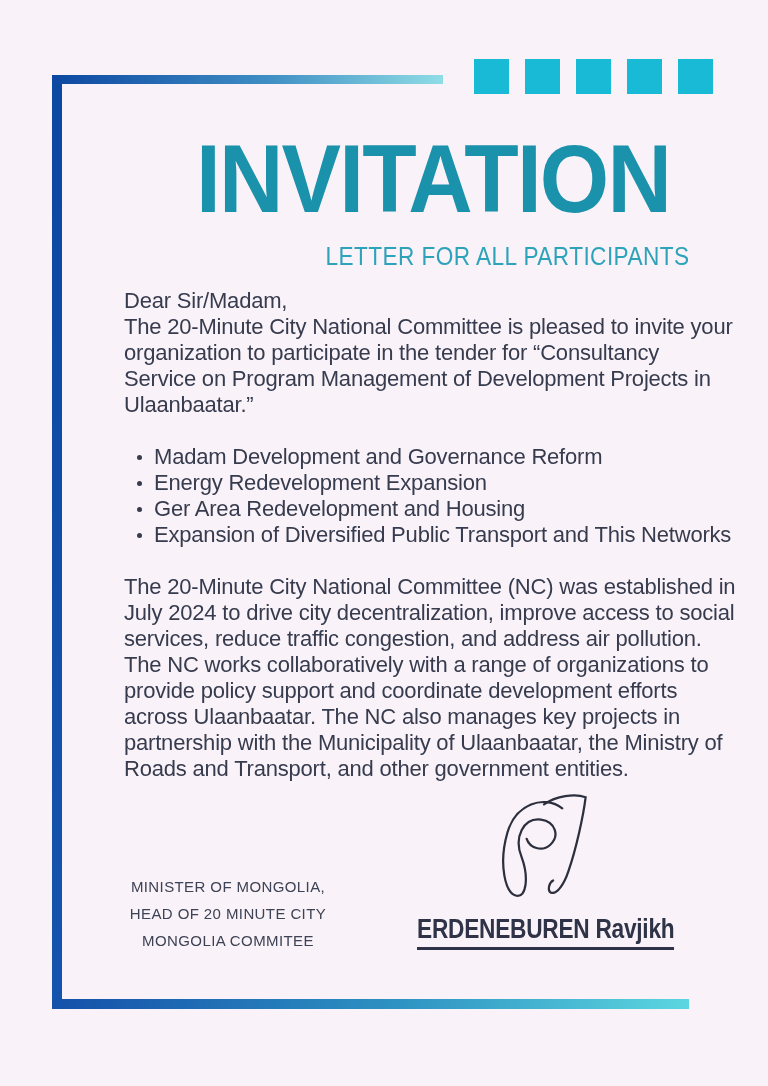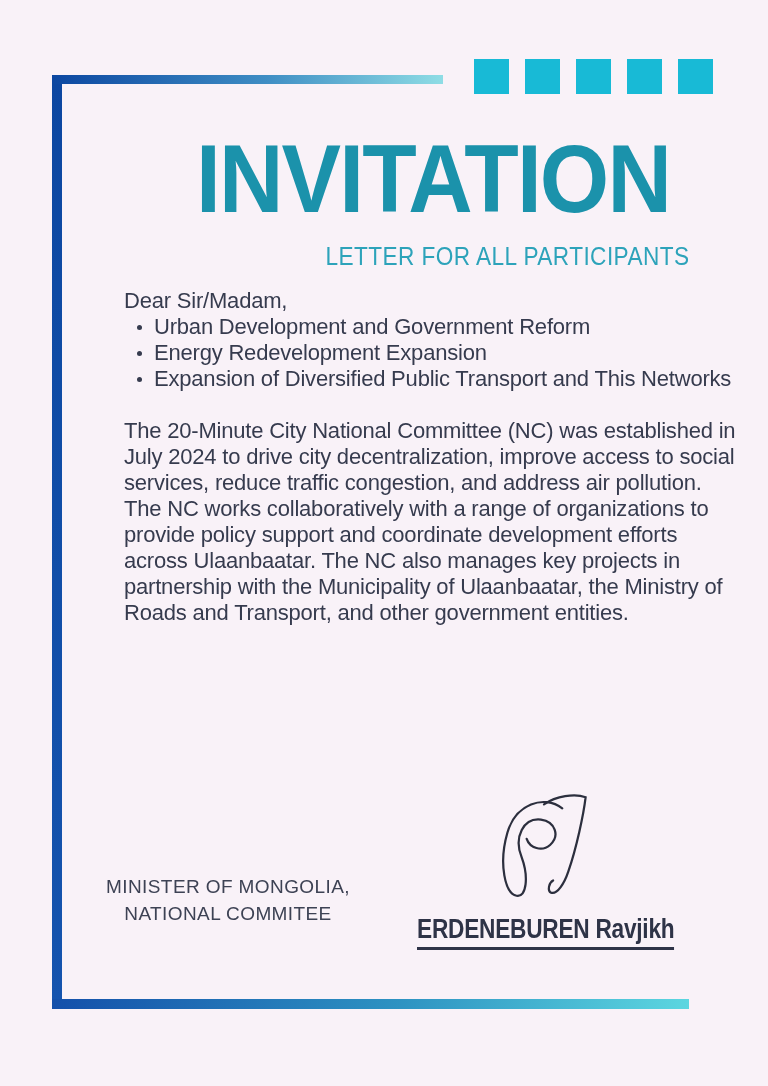--- a/index.html
+++ b/index.html
@@ -54,21 +54,21 @@
   ul.initiatives li{
     position:relative;padding-left:30px;
   }
   ul.initiatives li::before{
     content:"";position:absolute;left:13px;top:11px;
     width:5px;height:5px;border-radius:50%;background:#363b4e;
   }
   
   .sig-title{
     position:absolute;left:106px;top:873px;width:244px;
-    text-align:center;font-size:19px;line-height:27px;
+    text-align:center;font-size:15px;line-height:27px;
     color:#3d4254;letter-spacing:.4px;
   }
   .sig-mark{
     position:absolute;left:483px;top:792px;width:126px;height:110px;
   }
   .sig-name{
     position:absolute;left:417px;top:914px;
     font-size:27px;font-weight:bold;color:#2e3347;
     white-space:nowrap;letter-spacing:-.3px;
     border-bottom:3px solid #2e3347;padding-bottom:2px;
@@ -90,31 +90,34 @@
     <span class="sq"></span>
     <span class="sq"></span>
     <span class="sq"></span>
   </div>
 
   <div class="title">INVITATION</div>
   <div class="subtitle">LETTER FOR ALL PARTICIPANTS</div>
 
   <div class="letter-body">
     <p class="no-gap">Dear Sir/Madam,</p>
+    <p>The 20-Minute City National Committee is pleased to invite your organization to participate in the tender for “Consultancy Service on Program Management of Development Projects in Ulaanbaatar.”</p>
     <ul class="initiatives">
-      <li>Urban Development and Government Reform</li>
+      <li>Madam Development and Governance Reform</li>
       <li>Energy Redevelopment Expansion</li>
+      <li>Ger Area Redevelopment and Housing</li>
       <li>Expansion of Diversified Public Transport and This Networks</li>
     </ul>
     <p>The 20-Minute City National Committee (NC) was established in July 2024 to drive city decentralization, improve access to social services, reduce traffic congestion, and address air pollution. The NC works collaboratively with a range of organizations to provide policy support and coordinate development efforts across Ulaanbaatar. The NC also manages key projects in partnership with the Municipality of Ulaanbaatar, the Ministry of Roads and Transport, and other government entities.</p>
   </div>
 
   <div class="sig-title">
     <div>MINISTER OF MONGOLIA,</div>
-    <div>NATIONAL COMMITEE</div>
+    <div>HEAD OF 20 MINUTE CITY</div>
+    <div>MONGOLIA COMMITEE</div>
   </div>
 
   <svg class="sig-mark" viewBox="0 0 124 108" fill="none">
     <path d="M78 16 C60 2 32 12 24 40 C15 71 22 100 33 102 C43 104 45 83 38 64 C30 44 40 25 57 27 C71 29 76 43 66 52 C58 59 46 55 43 46" stroke="#2c2f3e" stroke-width="2.2" stroke-linecap="round"></path>
     <path d="M60 12 C72 4 90 1 101 5 C99 22 92 55 84 78 C80 90 73 101 67 99 C63 97 65 89 69 87" stroke="#2c2f3e" stroke-width="2.2" stroke-linecap="round"></path>
   </svg>
 
   <div class="sig-name">ERDENEBUREN Ravjikh</div>
 
 </div>

